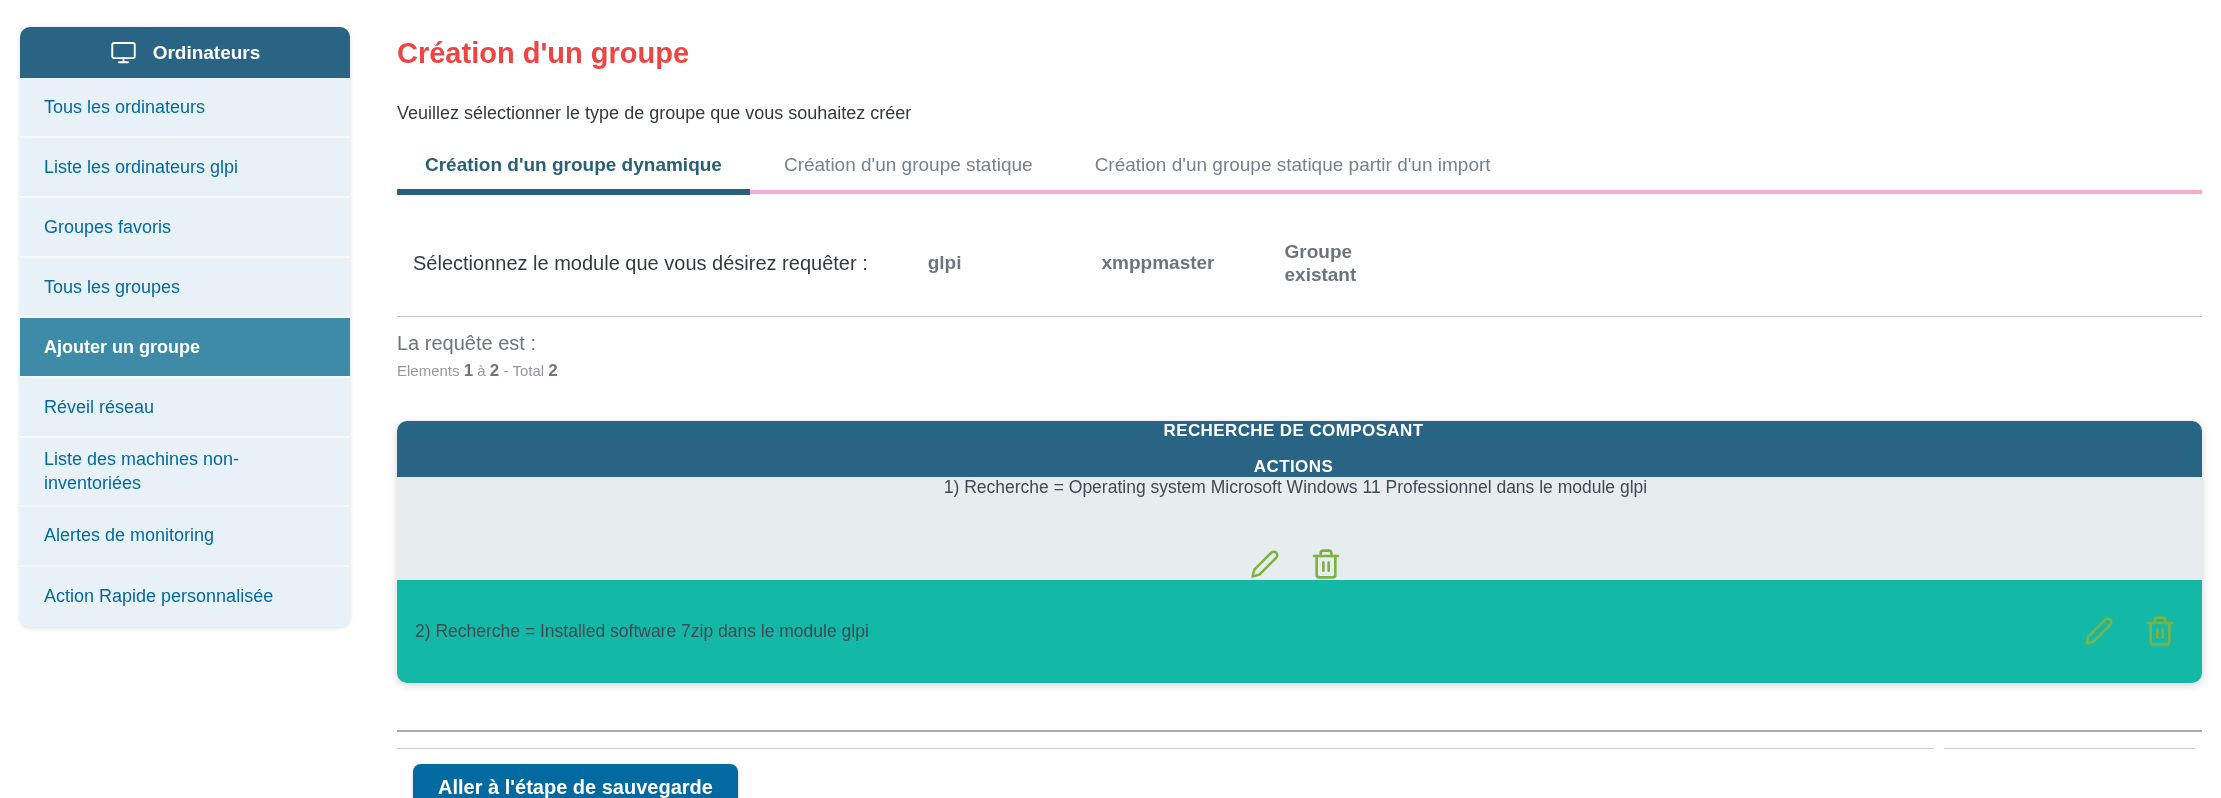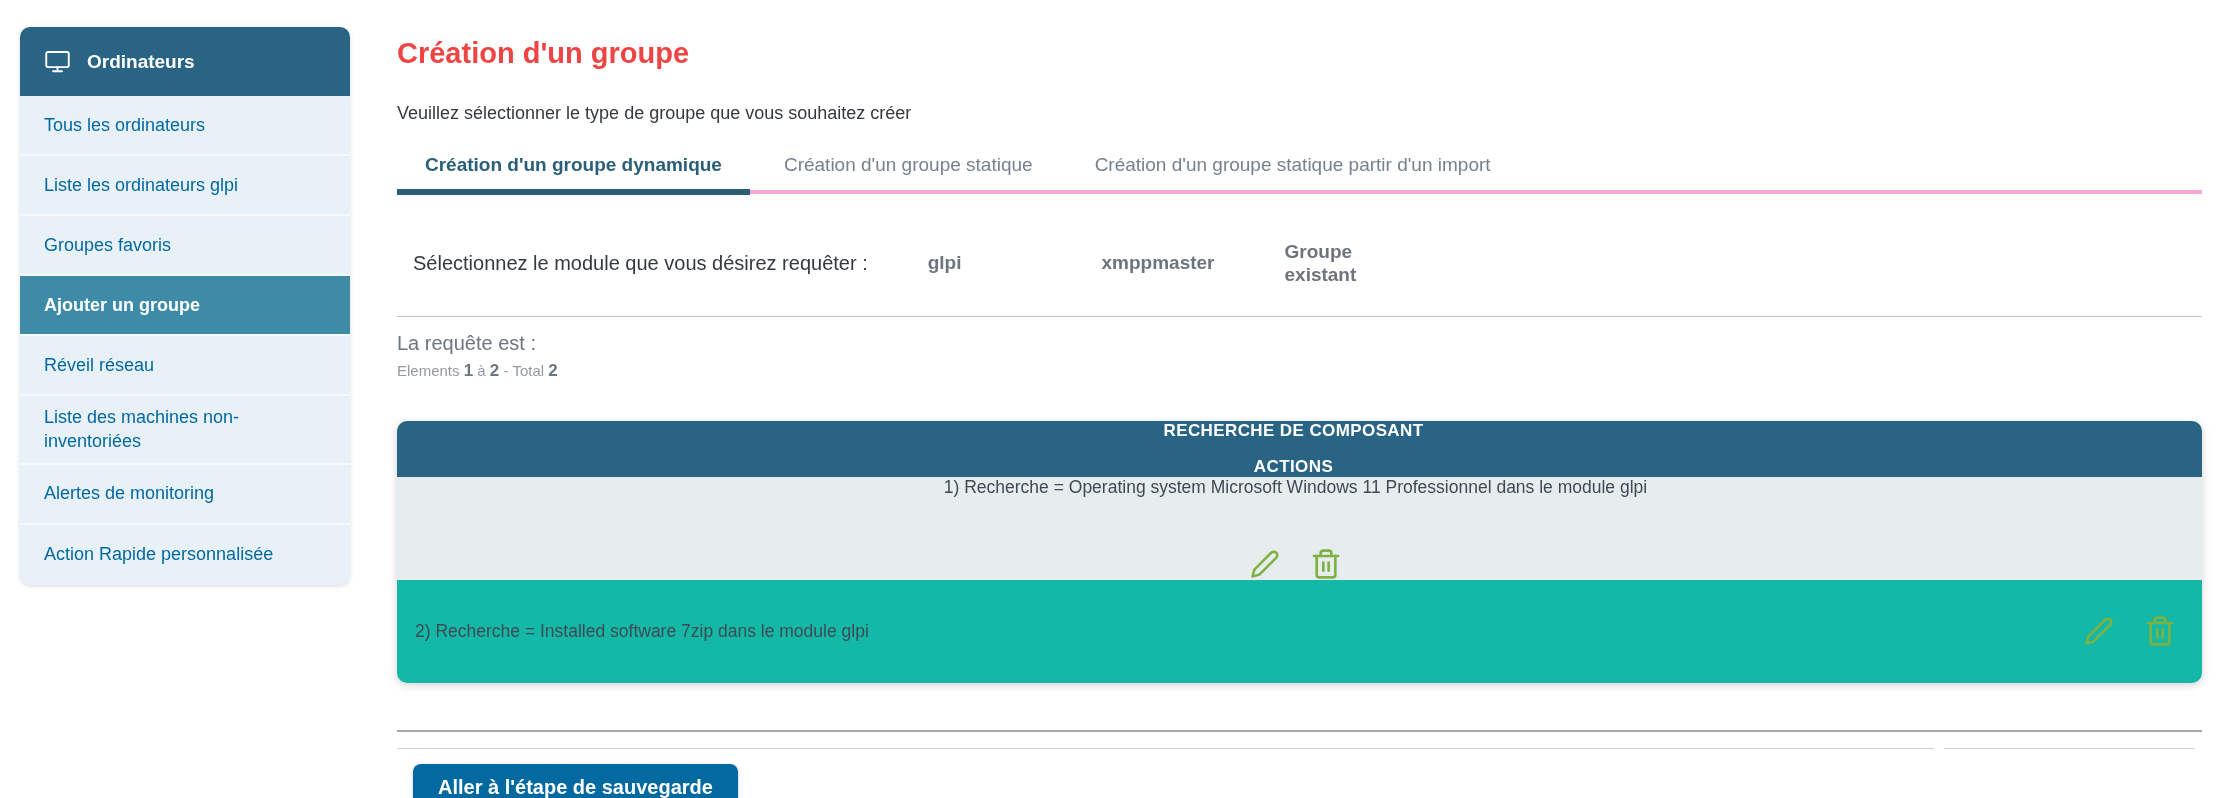--- a/index.html
+++ b/index.html
@@ -19,29 +19,30 @@
     position: absolute;
     left: 20px;
     top: 27px;
     width: 330px;
     border-radius: 10px;
     box-shadow: 0 1px 4px rgba(0,0,0,0.15);
     overflow: hidden;
     background: #e9f1f8;
   }
   .sidebar-header {
-    height: 69px;
+    height: 51px;
     background: #2a6484;
     color: #fff;
     display: flex;
     align-items: center;
     gap: 16px;
     padding: 0 24px;
     font-size: 19px;
     font-weight: bold;
+    justify-content: center;
   }
   .sidebar-header svg { width: 27px; height: 27px; flex: 0 0 auto; }
   .side-item {
     min-height: 60px;
     display: flex;
     align-items: center;
     padding: 9px 24px;
     font-size: 18px;
     color: #0369a1;
     background: #e9f1f8;
@@ -229,20 +230,23 @@
       <span>Ordinateurs</span>
     </div>
     <div class="side-item">
         <span>Tous les ordinateurs</span>
       </div>
     <div class="side-item">
         <span>Liste les ordinateurs glpi</span>
       </div>
     <div class="side-item">
         <span>Groupes favoris</span>
+      </div>
+    <div class="side-item">
+        <span>Tous les groupes</span>
       </div>
     <div class="side-item selected">
         <span>Ajouter un groupe</span>
       </div>
     <div class="side-item">
         <span>Réveil réseau</span>
       </div>
     <div class="side-item">
         <span>Liste des machines non-inventoriées</span>
       </div>

